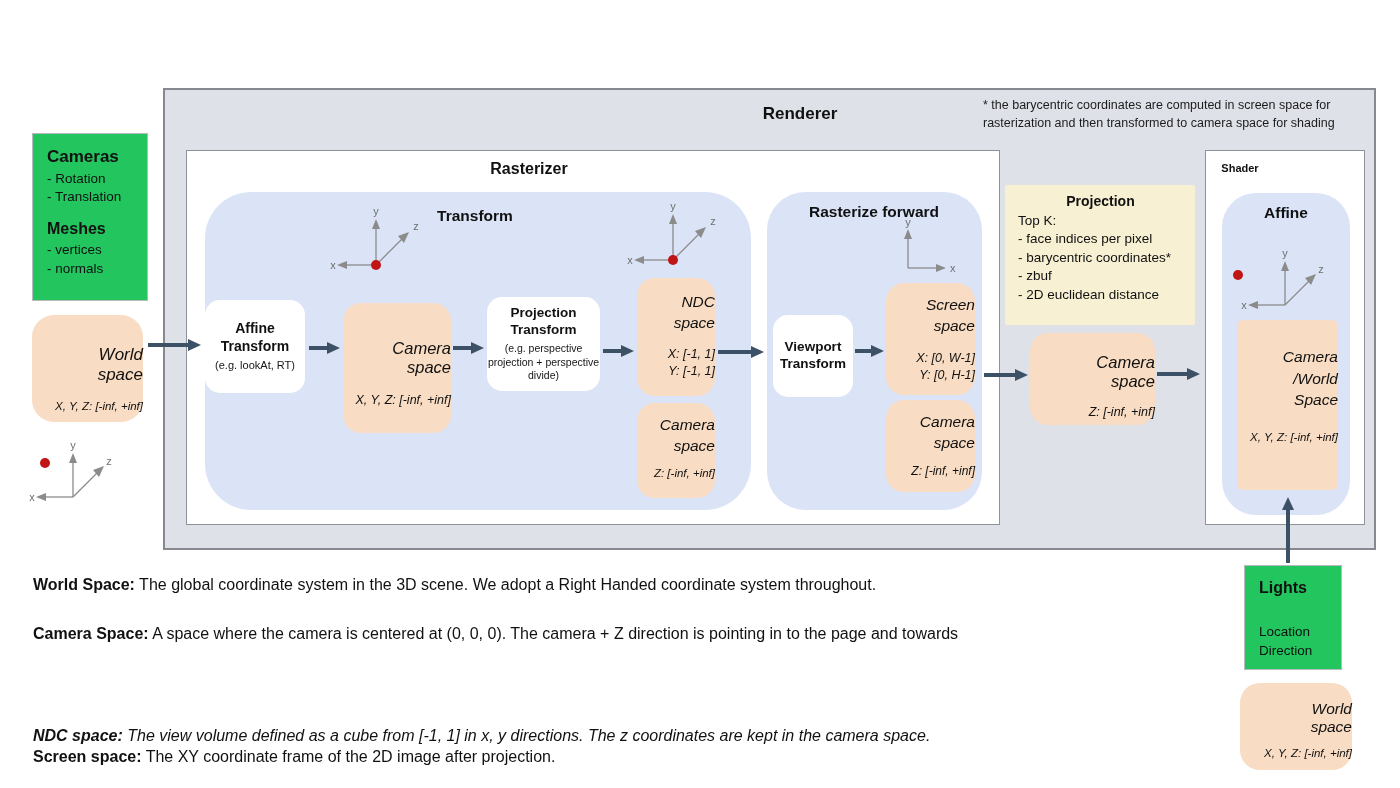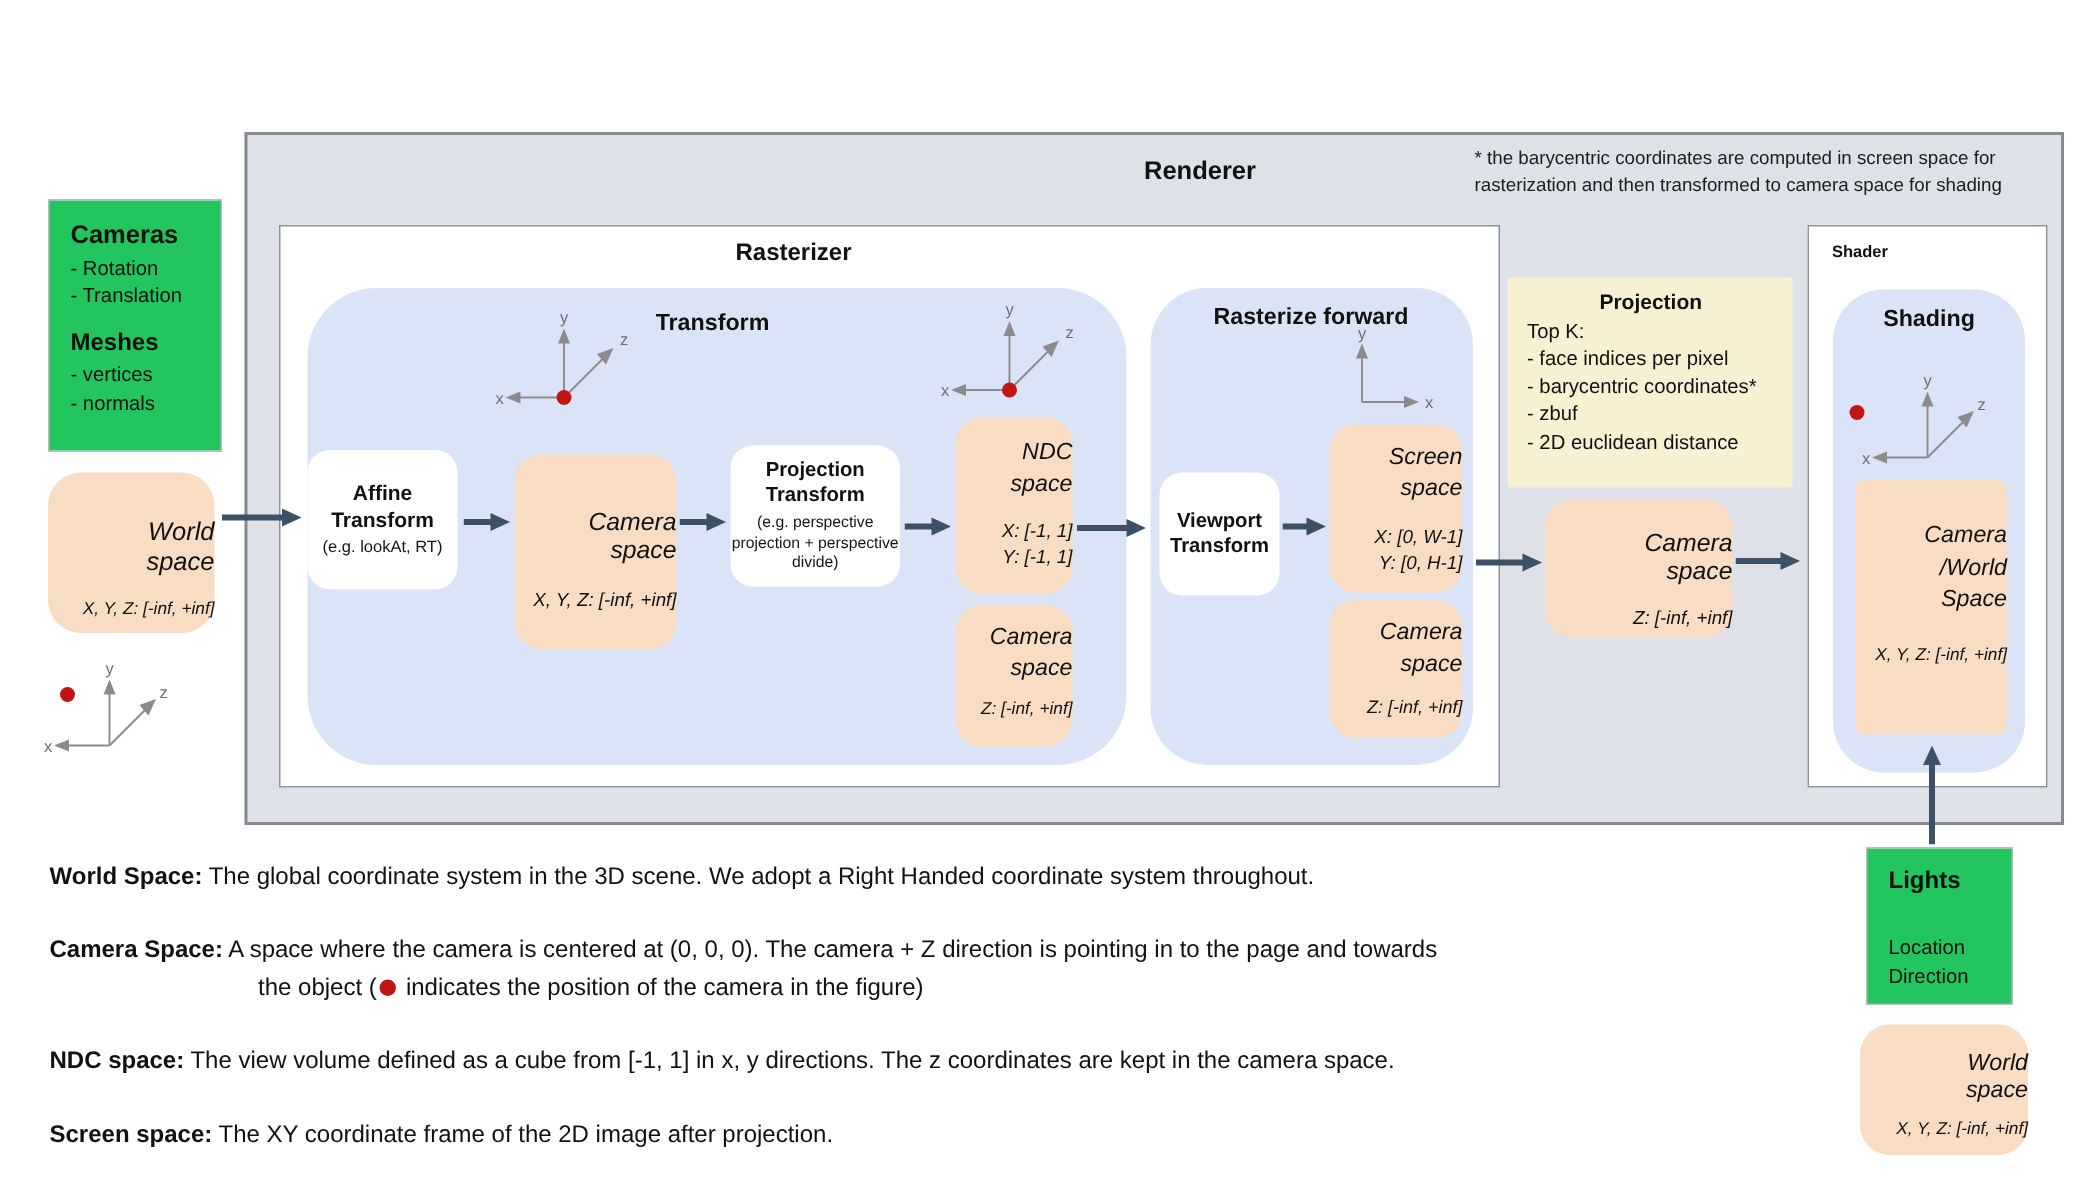--- a/index.html
+++ b/index.html
@@ -74,21 +74,21 @@
   .io-h{display:block;font-weight:bold;font-size:17px;margin-bottom:3px;}
   .io-h2{display:block;font-weight:bold;font-size:16px;margin:14px 0 3px;}
   .io-item{display:block;font-size:13.5px;line-height:1.35;}
   .lights-panel{left:1244px;top:565px;width:98px;height:105px;padding:13px 10px 10px 14px;}
   .lights-panel .io-item{margin-top:1px;}
   .lights-gap{height:22px;}
 
   .defs-label{font-weight:bold;font-size:16px;}
   .defs-text{font-size:16px;}
   .def-row{left:33px;width:1110px;line-height:25px;}
-  .def1{top:572px;} .def2{top:621px;} .def3{top:695px;} .def4{top:744px;}
+  .def1{top:572px;} .def2{top:621px;} .def3{top:723px;font-style:italic;} .def4{top:744px;}
   .def2-line2{margin-left:139px;}
   .inline-dot{display:inline-block;width:11px;height:11px;border-radius:50%;background:var(--c-red);vertical-align:-1px;margin:0 2px;}
 
   svg .ax{stroke:#8b8b8b;stroke-width:1.3px;fill:none;}
   svg .axhead{fill:#8b8b8b;}
   svg .axlabel{fill:#6f6f6f;font-size:11px;font-family:"Liberation Sans",sans-serif;}
   svg .camdot{fill:var(--c-red);}
   svg .arrow-line{stroke:var(--c-arrow);stroke-width:4px;}
   svg .arrow-head{fill:var(--c-arrow);}
 </style>
@@ -107,21 +107,21 @@
   <div class="abs panel rasterizer-panel"></div>
   <div class="abs rasterizer-title">Rasterizer</div>
   <div class="abs panel shader-panel"></div>
   <div class="abs shader-title">Shader</div>
 
   <div class="abs blue-sec transform-sec"></div>
   <div class="abs transform-title">Transform</div>
   <div class="abs blue-sec rastfwd-sec"></div>
   <div class="abs rastfwd-title">Rasterize forward</div>
   <div class="abs blue-sec shading-sec"></div>
-  <div class="abs shading-title">Shading</div>
+  <div class="abs shading-title">Affine</div>
 
   <svg class="abs" style="left:328px;top:206px;" width="95" height="68">
     <line class="ax" x1="48" y1="59" x2="48" y2="21"></line>
       <polygon class="axhead" points="48,13 44,23 52,23"></polygon>
     <line class="ax" x1="48" y1="59" x2="17" y2="59"></line>
       <polygon class="axhead" points="9,59 19,55 19,63"></polygon>
     <line class="ax" x1="48" y1="59" x2="75" y2="32"></line>
       <polygon class="axhead" points="81,26 70,30 76,37"></polygon>
     <text class="axlabel" x="48" y="9" text-anchor="middle">y</text>
     <text class="axlabel" x="5" y="63" text-anchor="middle">x</text>
@@ -306,23 +306,20 @@
       <polygon class="arrow-head" points="2,13 8,0 14,13"></polygon>
   </svg>
 
   <div class="abs def-row def1">
     <span class="defs-label">World Space:</span><span class="defs-text"> The global coordinate system in the 3D scene. We adopt a Right Handed coordinate system throughout.</span>
   </div>
   <div class="abs def-row def2">
     <div>
       <span class="defs-label">Camera Space:</span><span class="defs-text"> A space where the camera is centered at (0, 0, 0). The camera + Z direction is pointing in to the page and towards</span>
     </div>
-    <div class="def2-line2">
-      <span class="defs-text">the object (</span><span class="inline-dot"></span><span class="defs-text"> indicates the position of the camera in the figure)</span>
-    </div>
   </div>
   <div class="abs def-row def3">
     <span class="defs-label">NDC space:</span><span class="defs-text"> The view volume defined as a cube from [-1, 1] in x, y directions. The z coordinates are kept in the camera space.</span>
   </div>
   <div class="abs def-row def4">
     <span class="defs-label">Screen space:</span><span class="defs-text"> The XY coordinate frame of the 2D image after projection.</span>
   </div>
 
 </div>
 

